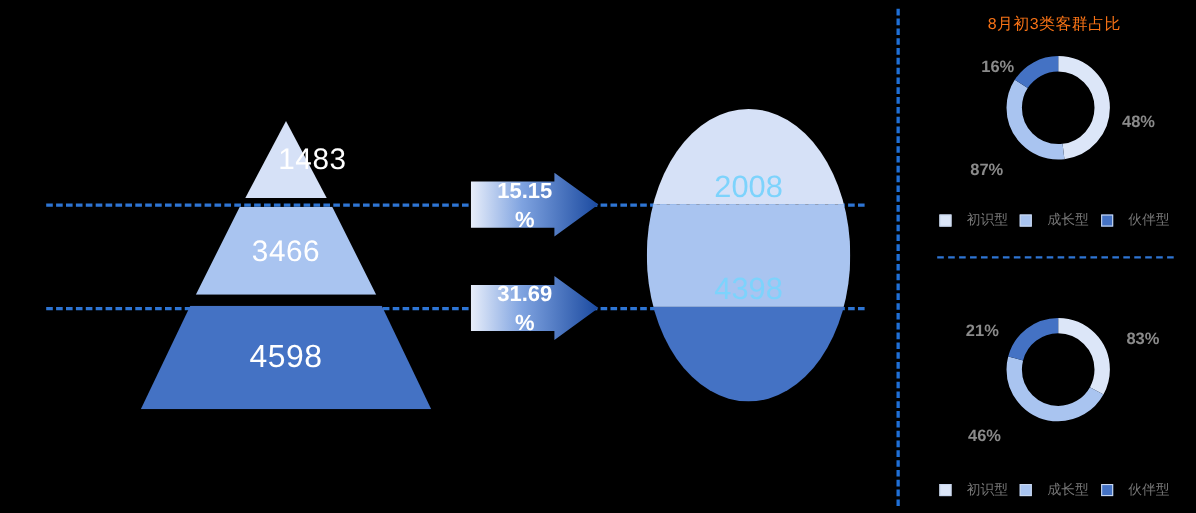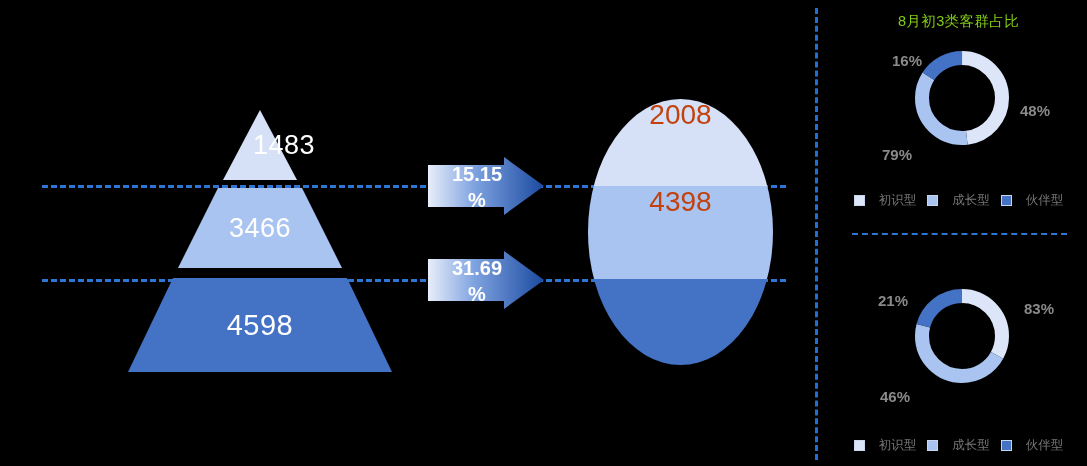--- a/index.html
+++ b/index.html
@@ -83,23 +83,23 @@
 
   
   #oval {
     position: absolute;
     left: 588px; top: 99px;
     width: 185px; height: 266px;
   }
   .oval-band {
     position: absolute;
     display: flex;
-    align-items: flex-start;
+    align-items: flex-end;
     justify-content: center;
-    color: #c2410c;
+    color: #7dd3fc;
     font-size: 28px;
   }
   #oval-band-top    { left:0; top:0;   width:185px; height:87px; }
   #oval-band-middle { left:0; top:87px; width:185px; height:93px; }
   #oval-band-bottom { left:0; top:180px; width:185px; height:86px; }
   .oval-band-value { position: relative; z-index: 2; }
 
   
   #vertical-separator {
     position: absolute;
@@ -116,21 +116,21 @@
   }
   .donut-card { position: absolute; left: 0; width: 257px; }
   #donut-card-top    { top: 4px;   height: 215px; }
   #donut-card-bottom { top: 242px; height: 222px; }
 
   .donut-title {
     position: absolute;
     left: 0; top: 8px;
     width: 257px;
     text-align: center;
-    color: #84cc16;
+    color: #f97316;
     font-size: 14.5px;
     letter-spacing: 0.4px;
   }
   .donut-wrap {
     position: absolute;
     left: 78px; top: 40px;
     width: 108px; height: 108px;
   }
   .donut-pct {
     position: absolute;
@@ -268,21 +268,21 @@
       <svg width="108" height="108" viewBox="0 0 108 108">
         <g transform="rotate(-90 54 54)">
           <circle cx="54" cy="54" r="40" fill="none" stroke="#DCE6F8" stroke-width="14" stroke-dasharray="120.6 130.6" stroke-dashoffset="0"></circle>
           <circle cx="54" cy="54" r="40" fill="none" stroke="#A9C4F0" stroke-width="14" stroke-dasharray="90.5 160.7" stroke-dashoffset="-120.6"></circle>
           <circle cx="54" cy="54" r="40" fill="none" stroke="#4472C4" stroke-width="14" stroke-dasharray="40.2 211.0" stroke-dashoffset="-211.1"></circle>
         </g>
       </svg>
     </div>
 
     <div class="donut-pct" id="donut-top-pct-0">48%</div>
-    <div class="donut-pct" id="donut-top-pct-1">79%</div>
+    <div class="donut-pct" id="donut-top-pct-1">87%</div>
     <div class="donut-pct" id="donut-top-pct-2">16%</div>
 
     <div class="donut-legend">
       <div class="legend-item">
         <span class="legend-swatch" style="background:#DCE6F8"></span>
         <span>初识型</span>
       </div>
       <div class="legend-item">
         <span class="legend-swatch" style="background:#A9C4F0"></span>
         <span>成长型</span>

